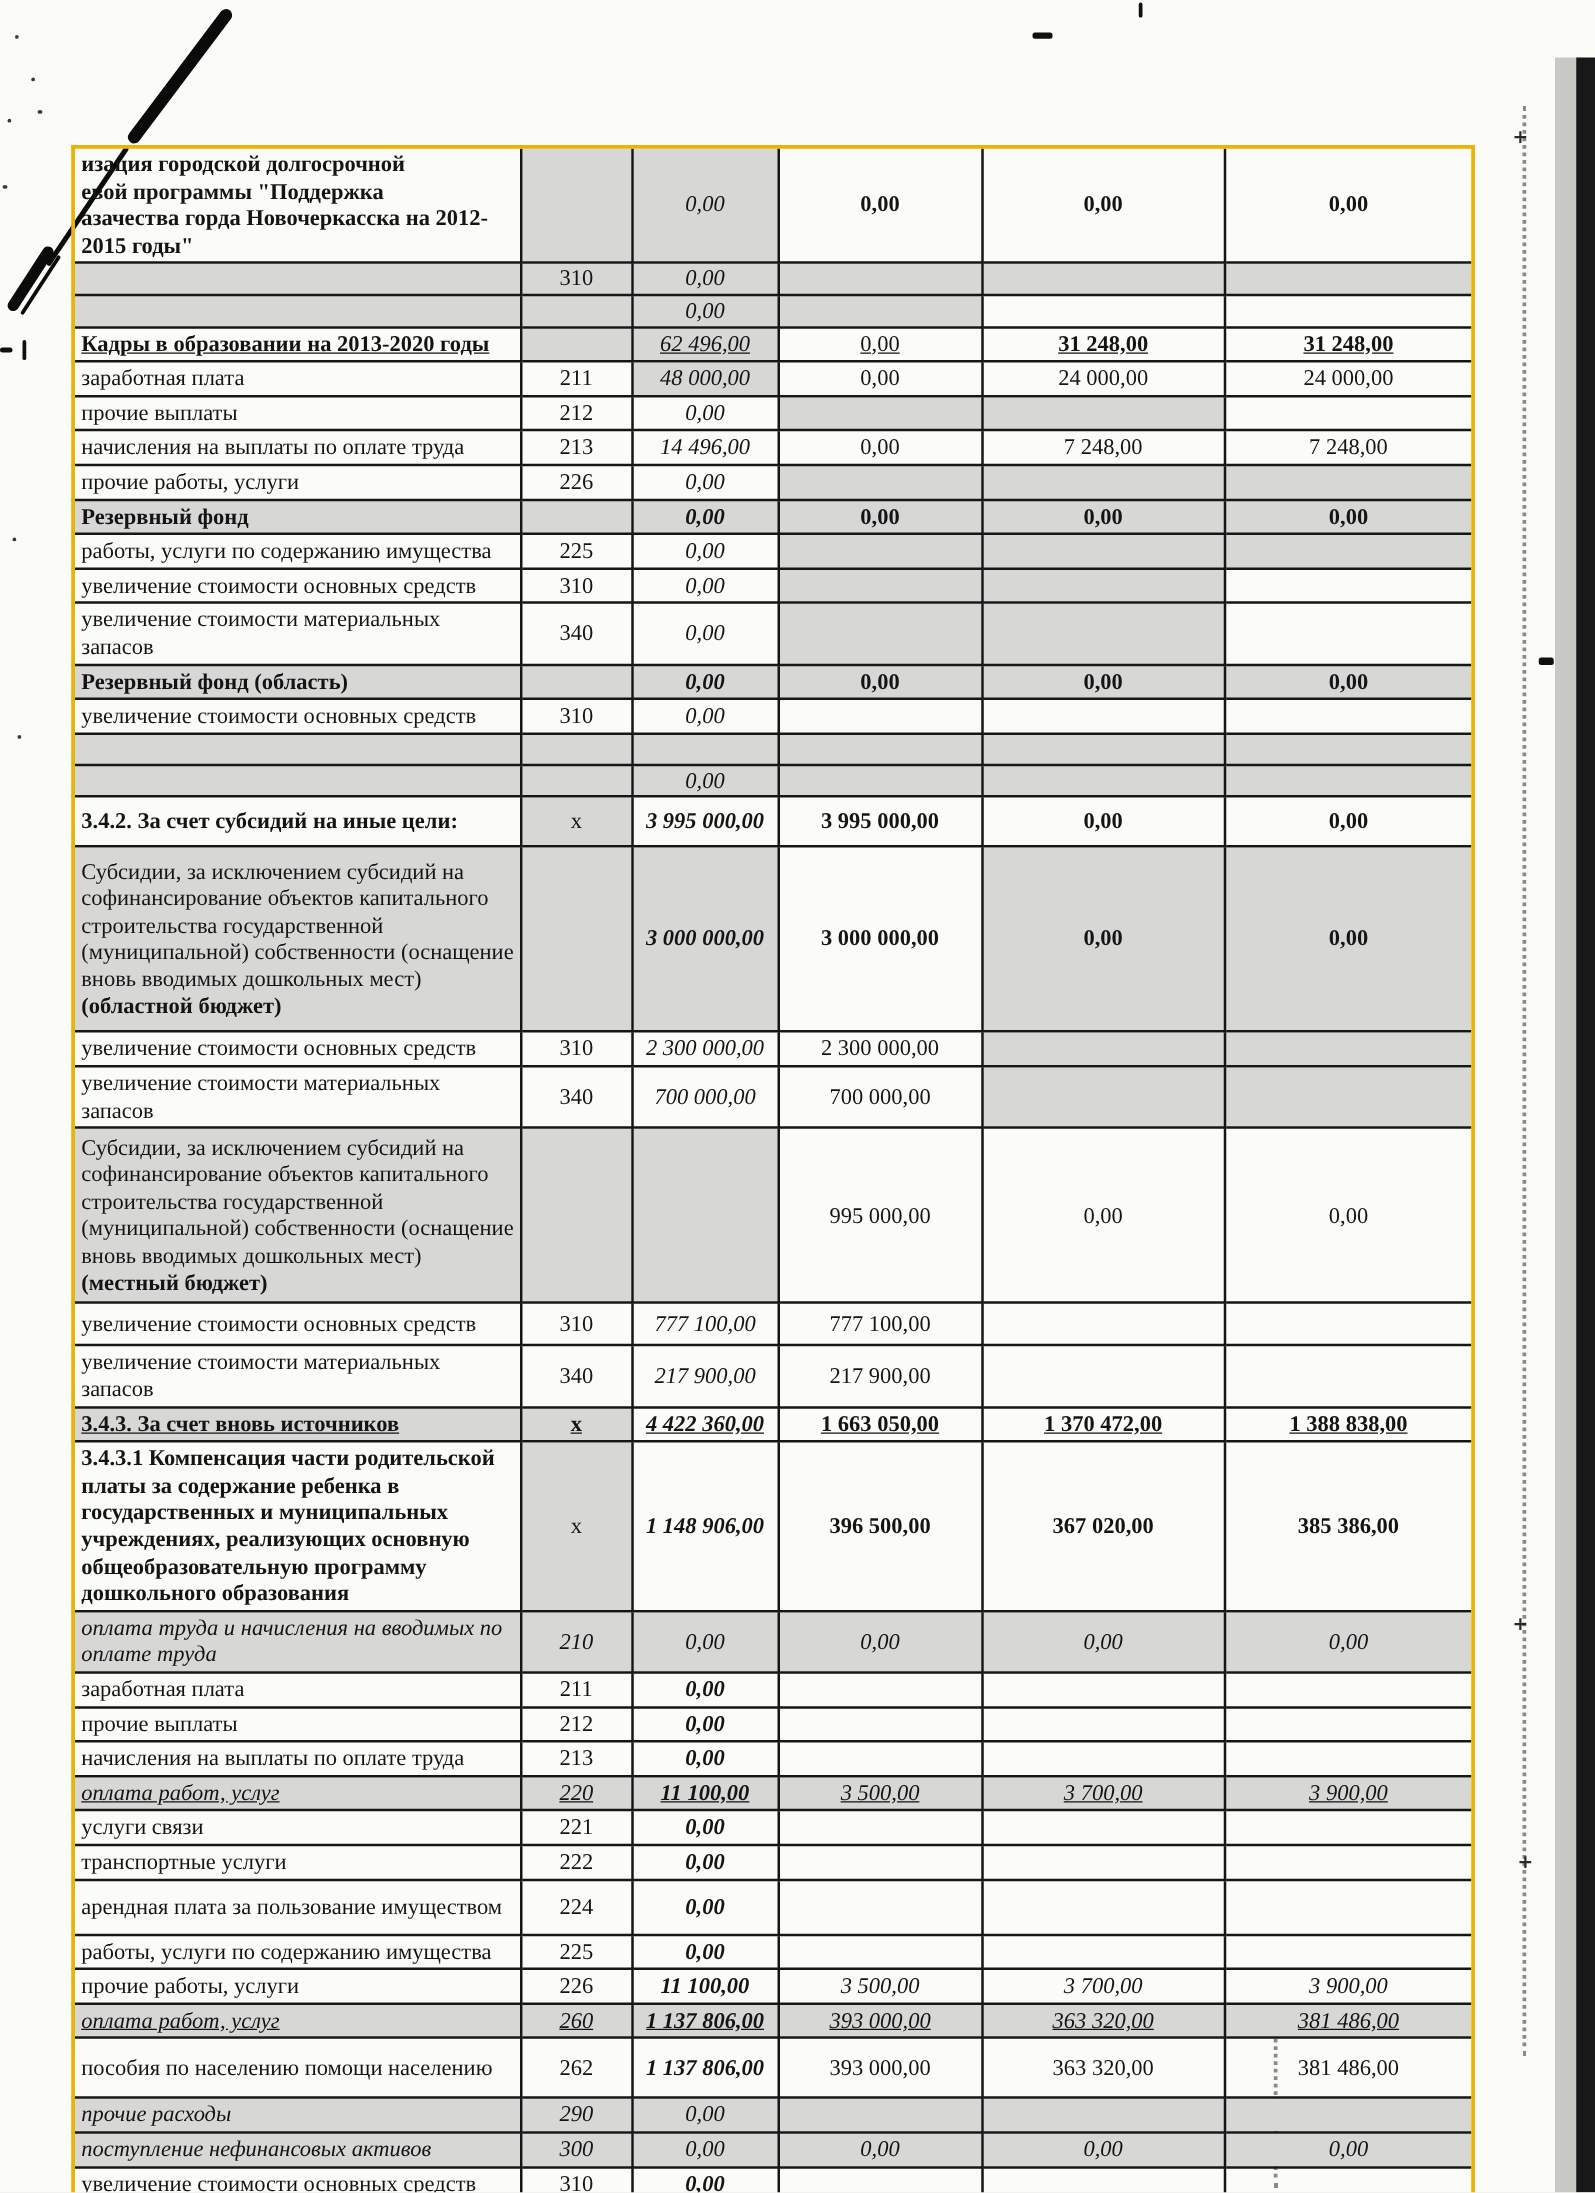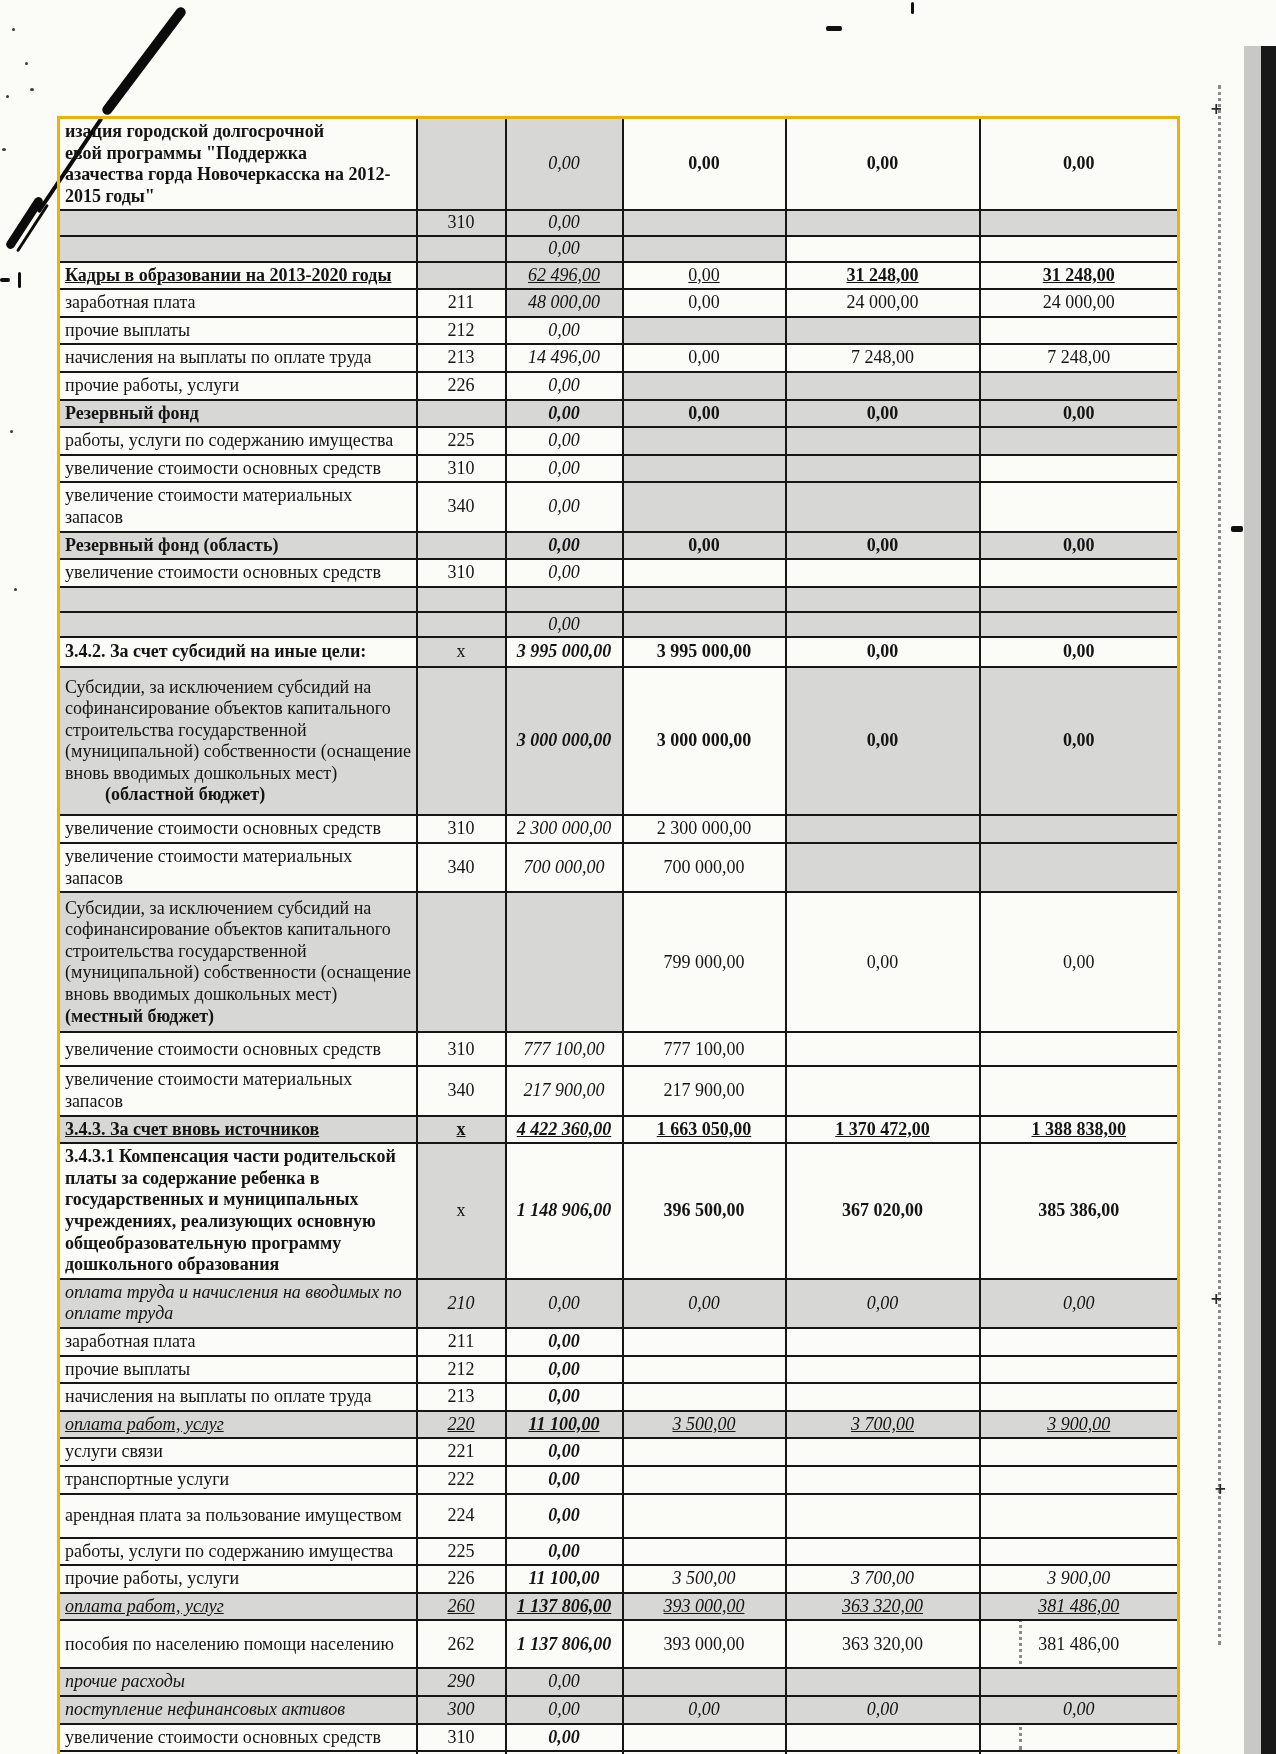--- a/index.html
+++ b/index.html
@@ -10,21 +10,21 @@
       border-collapse:collapse;table-layout:fixed;border:3px solid #eab308;
       font-size:18px;line-height:1.2;}
   #budget-table td{border:2px solid #161616;vertical-align:middle;overflow:hidden;}
   .lbl{text-align:left;padding:2px 3px 2px 5px;}
   .num{text-align:center;padding:1px 2px;white-space:nowrap;}
   .shade{background:#d7d7d6;}
   .bold{font-weight:700;}
   .ital{font-style:italic;}
   .pre{white-space:pre-line;}
   tr.thick td{border-top-width:4px;text-decoration:underline;}
-  .blk{display:block;margin-left:40px;}
+  .blk{display:block;}
   
   .art{position:absolute;background:#101010;border-radius:2px;}
   .pen{position:absolute;background:#0b0b0b;border-radius:5px;}
   .dots{position:absolute;width:0;border-left:3px dotted rgba(45,45,45,.55);}
   .plus{position:absolute;font:700 15px "DejaVu Sans",sans-serif;color:#2a2a2a;}
   .speck{position:absolute;background:#3a3a3a;border-radius:50%;}
   #edge-grey{position:absolute;left:1244px;top:46px;width:20px;height:1708px;background:rgba(20,20,20,.22);}
   #edge-black{position:absolute;left:1261px;top:46px;width:15px;height:1708px;background:#181818;}
 </style>
 </head>
@@ -194,21 +194,21 @@
           <td class="num shade"></td>
         </tr>
         <tr style="height: 22px;">
           <td class="lbl shade"></td>
           <td class="num shade"></td>
           <td class="num shade ital">0,00</td>
           <td class="num shade"></td>
           <td class="num shade"></td>
           <td class="num shade"></td>
         </tr>
-        <tr style="height: 30px;">
+        <tr style="height: 40px;">
           <td class="lbl bold">3.4.2. За счет субсидий на иные цели:</td>
           <td class="num shade">x</td>
           <td class="num bold ital">3 995 000,00</td>
           <td class="num bold">3 995 000,00</td>
           <td class="num bold">0,00</td>
           <td class="num bold">0,00</td>
         </tr>
         <tr style="height: 148px;">
           <td class="lbl shade"><span>Субсидии, за исключением субсидий на софинансирование объектов капитального строительства государственной (муниципальной) собственности (оснащение вновь вводимых дошкольных мест)</span><span class="bold blk">(областной бюджет)</span></td>
           <td class="num shade"></td>
@@ -230,21 +230,21 @@
           <td class="num">340</td>
           <td class="num ital">700 000,00</td>
           <td class="num">700 000,00</td>
           <td class="num shade"></td>
           <td class="num shade"></td>
         </tr>
         <tr style="height: 140px;">
           <td class="lbl shade"><span>Субсидии, за исключением субсидий на софинансирование объектов капитального строительства государственной (муниципальной) собственности (оснащение вновь вводимых дошкольных мест) </span><span class="bold">(местный бюджет)</span></td>
           <td class="num shade"></td>
           <td class="num shade"></td>
-          <td class="num">799 000,00</td>
+          <td class="num">995 000,00</td>
           <td class="num">0,00</td>
           <td class="num">0,00</td>
         </tr>
         <tr style="height: 34px;">
           <td class="lbl">увеличение стоимости основных средств</td>
           <td class="num">310</td>
           <td class="num ital">777 100,00</td>
           <td class="num">777 100,00</td>
           <td class="num"></td>
           <td class="num"></td>

